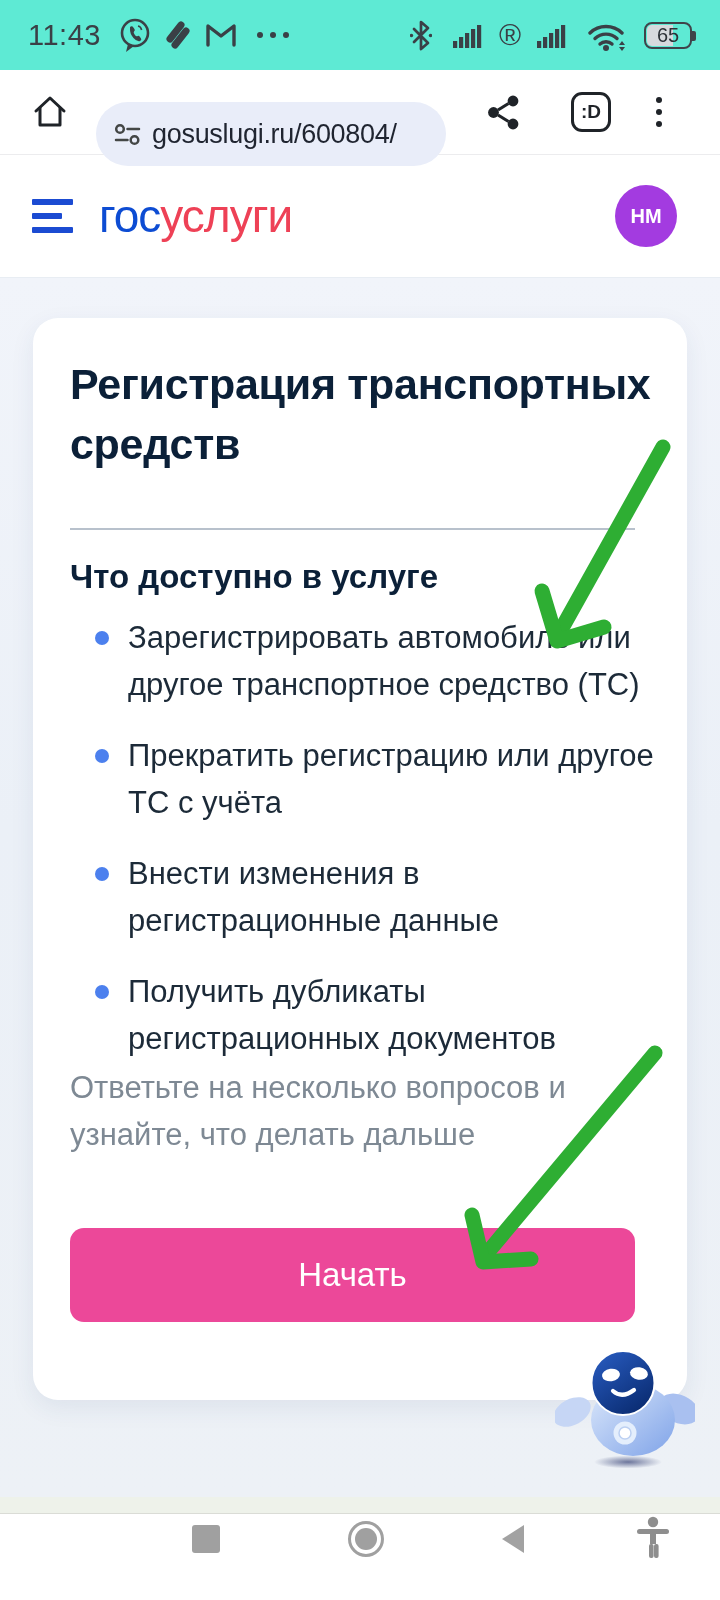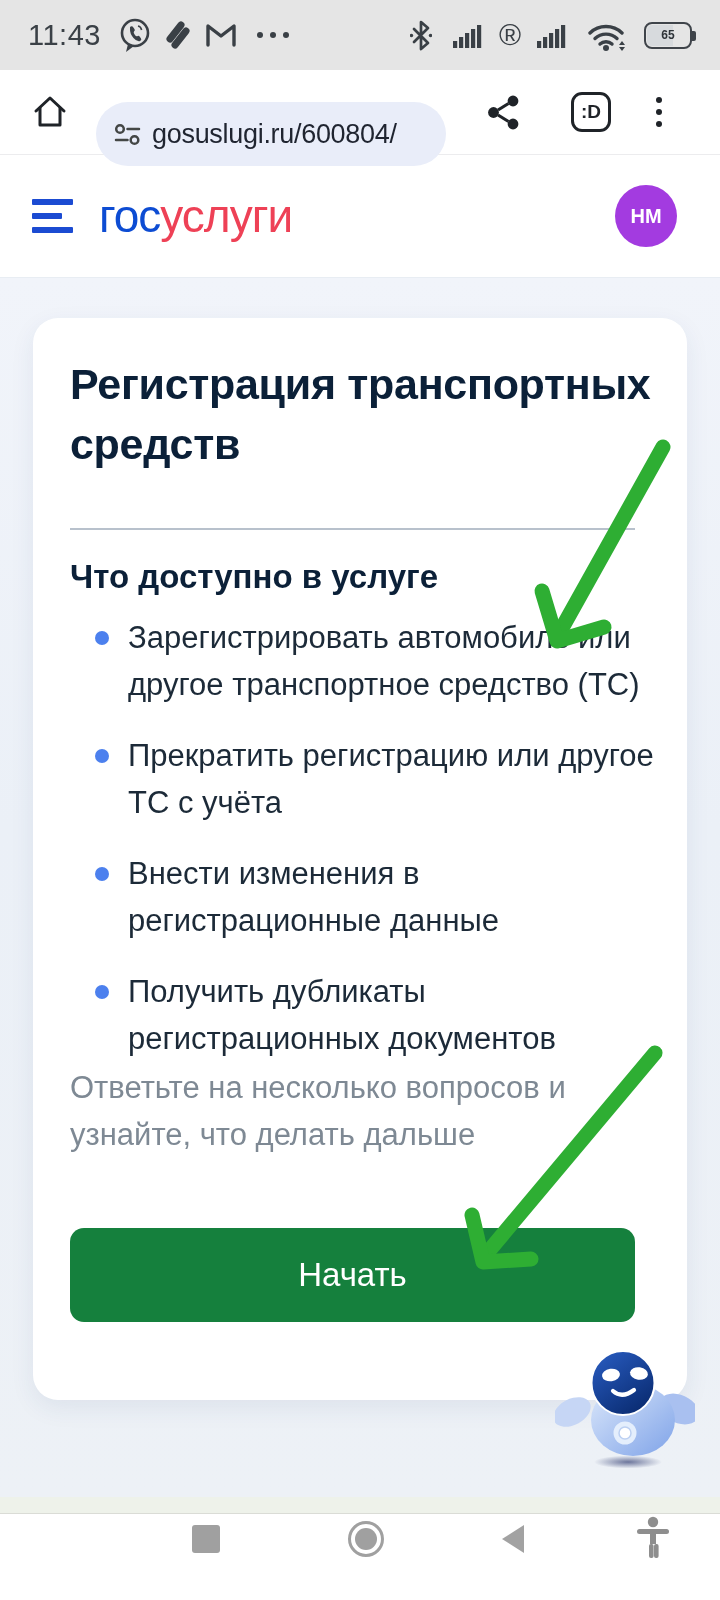--- a/index.html
+++ b/index.html
@@ -3,34 +3,34 @@
 <meta charset="utf-8">
 <style>
   * { box-sizing: border-box; margin: 0; padding: 0; }
   html,body { margin:0; padding:0; background:#fff; }
   .screen {
     position: relative; width: 720px; height: 1600px; overflow: hidden;
     font-family: "Liberation Sans", sans-serif; background:#fff;
   }
   
   .status-bar {
-    height: 70px; background:#e5e5e5; display:flex; align-items:center;
+    height: 70px; background:#5eead4; display:flex; align-items:center;
     padding: 0 28px; color:#3a4046;
   }
   .sb-time { font-size:29px; font-weight:500; letter-spacing:.5px; margin-right:12px; }
   .sb-icon { display:flex; align-items:center; justify-content:center; margin:0 5px; }
   .sb-dots { display:flex; gap:7px; margin-left:14px; }
   .sb-dots i { width:6px; height:6px; border-radius:50%; background:#3a4046; display:block; }
   .sb-spacer { flex:1; }
   .sb-right { display:flex; align-items:center; gap:11px; }
   .sb-roaming { font-size:30px; line-height:1; color:#3a4046; font-weight:400; }
   .battery { position:relative; width:48px; height:27px; border:2.5px solid #3f444a; border-radius:8px; }
   .battery::after { content:""; position:absolute; right:-6px; top:7px; width:4px; height:10px; background:#3f444a; border-radius:0 2px 2px 0; }
   .battery-fill { position:absolute; left:1px; top:1px; bottom:1px; width:26px; background:#d7dadd; border-radius:5px 0 0 5px; }
-  .battery-text { position:absolute; inset:0; display:flex; align-items:center; justify-content:center; font-size:12px; font-weight:700; color:#2e3338; }
+  .battery-text { position:absolute; inset:0; display:flex; align-items:center; justify-content:center; font-size:20px; font-weight:400; color:#2e3338; }
   
   .browser-bar {
     height: 85px; background:#fff; display:flex; align-items:center;
     padding: 0 58px 0 26px; border-bottom:1px solid #ececee;
   }
   .url-pill {
     margin-left:22px; width:350px; height:64px; background:#e9edf9; border-radius:32px;
     display:flex; align-items:center; padding:0 18px; overflow:hidden; white-space:nowrap;margin-top:44px;
   }
   .url-text { font-size:27px; color:#1f2430; margin-left:11px; letter-spacing:-.3px; }
@@ -77,21 +77,21 @@
   .card-heading { position:absolute; left:37px; top:240px; font-size:33px; font-weight:700; color:#0b2038; }
   .bullet-list { position:absolute; left:37px; top:296px; width:585px; list-style:none; }
   .bullet-list li {
     position:relative; padding-left:58px; margin-bottom:24px;
     font-size:31px; line-height:47px; color:#1c2a38;
   }
   .bullet-dot { position:absolute; left:25px; top:17px; width:14px; height:14px; border-radius:50%; background:#4c80ee; }
   .card-hint { position:absolute; left:37px; top:746px; width:505px; font-size:31px; line-height:47px; color:#7e8994; }
   .start-button {
     position:absolute; left:37px; top:910px; width:565px; height:94px;
-    background:#15803d; border:none; border-radius:14px; cursor:pointer;
+    background:#ec4899; border:none; border-radius:14px; cursor:pointer;
     display:flex; align-items:center; justify-content:center;
     color:#fff; font-size:33px; font-weight:500; font-family:"Liberation Sans",sans-serif;
   }
   
   .bottom-band { height:17px; background:#eef2ea; border-bottom:1px solid #dadcd6; }
   .nav-bar { position:relative; height:85px; background:#fff; }
   .nav-recents { position:absolute; left:192px; top:11px; width:28px; height:28px; background:#a0a0a0; border-radius:3px; cursor:pointer; }
   .nav-home { position:absolute; left:348px; top:7px; width:36px; height:36px; border:3px solid #a0a0a0; border-radius:50%; display:flex; align-items:center; justify-content:center; cursor:pointer; }
   .nav-home i { width:22px; height:22px; border-radius:50%; background:#a0a0a0; display:block; }
   .nav-back { position:absolute; left:502px; top:11px; width:0; height:0; cursor:pointer;

